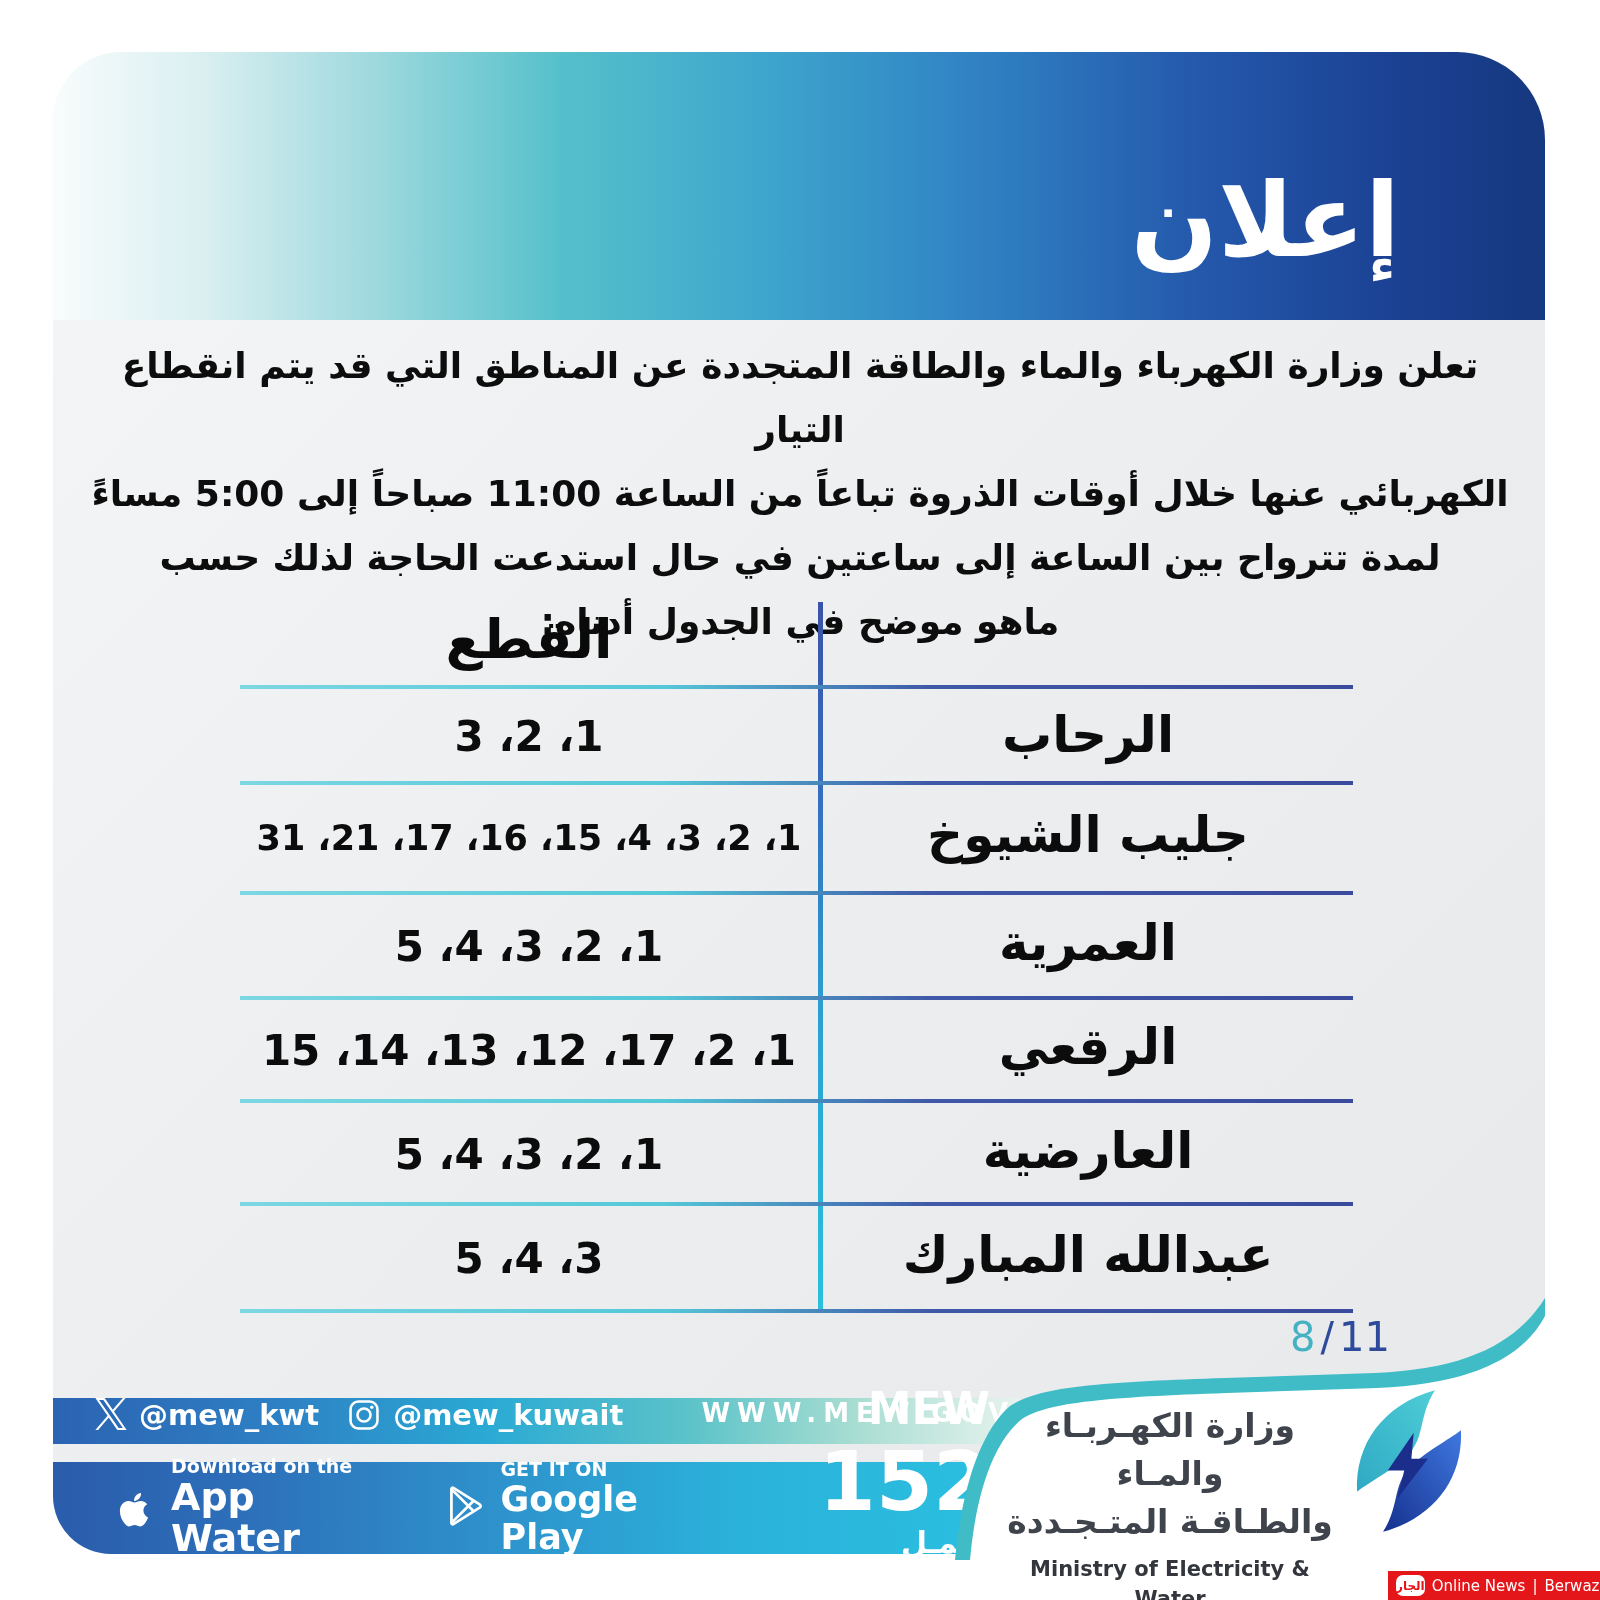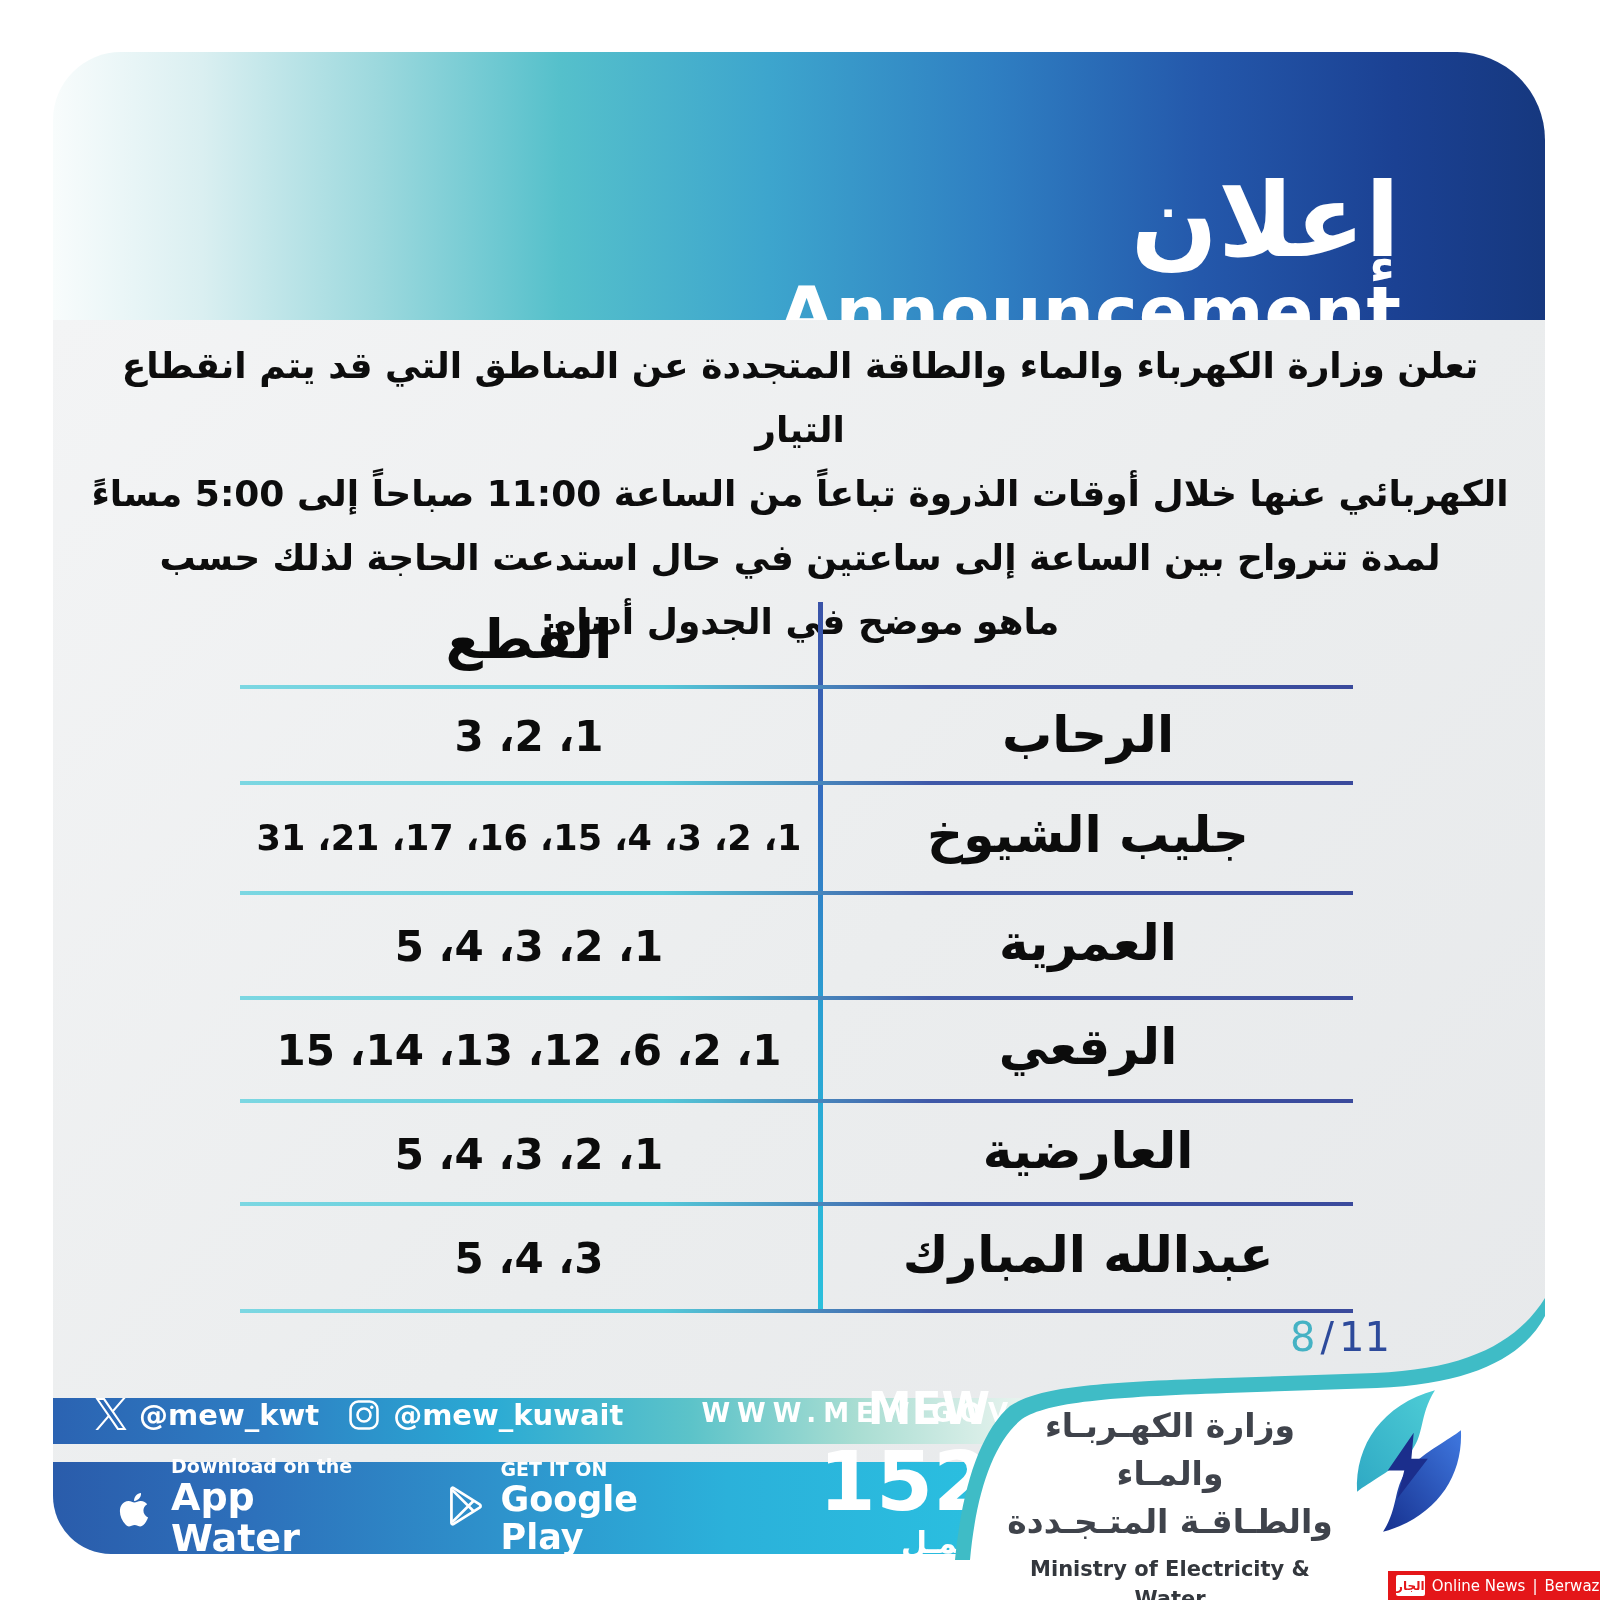--- a/index.html
+++ b/index.html
@@ -70,35 +70,34 @@
 
   
   .ministry-text{position:absolute;left:1005px;top:1402px;width:330px;text-align:center;}
   .min-ar{direction:rtl;font-size:33px;font-weight:bold;color:#3f434b;line-height:48px;}
   .min-en{font-size:21px;color:#33373d;line-height:30px;margin-top:8px;font-weight:600;}
   .flame{position:absolute;left:1350px;top:1390px;}
 
   
   .watermark{position:absolute;left:1388px;top:1571px;width:212px;height:29px;background:#e41619;
     display:flex;align-items:center;gap:7px;padding:0 8px;box-sizing:border-box;}
-  .wm-logo{background:#fff;border-radius:2px;width:34px;height:21px;display:flex;
+  .wm-logo{background:#fff;border-radius:7px;width:34px;height:21px;display:flex;
     align-items:center;justify-content:center;color:#e41619;font-size:12px;font-weight:bold;direction:rtl;}
   .wm-text{color:#fff;font-size:15px;white-space:nowrap;}
   .wm-div{color:#fff;font-size:15px;}
 
   .swoosh{position:absolute;left:900px;top:1240px;}
 </style>
 </head>
 <body>
 
 <div class="page">
 
   <div class="header-band">
     <div class="title-ar">إعلان</div>
-    <div class="title-en">Announcement</div>
   </div>
 
   <div class="body-bg"></div>
 
   <div class="intro">
     <div>تعلن وزارة الكهرباء والماء والطاقة المتجددة عن المناطق التي قد يتم انقطاع التيار</div>
     <div>الكهربائي عنها خلال أوقات الذروة تباعاً من الساعة 11:00 صباحاً إلى 5:00 مساءً</div>
     <div>لمدة تترواح بين الساعة إلى ساعتين في حال استدعت الحاجة لذلك حسب</div>
     <div>ماهو موضح في الجدول أدناه:</div>
   </div>
@@ -117,21 +116,21 @@
   <div class="cell-area" style="top:706px">الرحاب</div>
   <div class="cell-blocks" style="top:712px">1، 2، 3</div>
 
   <div class="cell-area" style="top:806px">جليب الشيوخ</div>
   <div class="cell-blocks small" style="top:818px">1، 2، 3، 4، 15، 16، 17، 21، 31</div>
 
   <div class="cell-area" style="top:914px">العمرية</div>
   <div class="cell-blocks" style="top:922px">1، 2، 3، 4، 5</div>
 
   <div class="cell-area" style="top:1018px">الرقعي</div>
-  <div class="cell-blocks" style="top:1026px">1، 2، 6، 12، 13، 14، 15</div>
+  <div class="cell-blocks" style="top:1026px">1، 2، 17، 12، 13، 14، 15</div>
 
   <div class="cell-area" style="top:1122px">العارضية</div>
   <div class="cell-blocks" style="top:1130px">1، 2، 3، 4، 5</div>
 
   <div class="cell-area" style="top:1226px">عبدالله المبارك</div>
   <div class="cell-blocks" style="top:1234px">3، 4، 5</div>
 
   <div class="page-indicator">
     <span class="pi-cur">8</span><span class="pi-sep">/</span><span class="pi-tot">11</span>
   </div>

